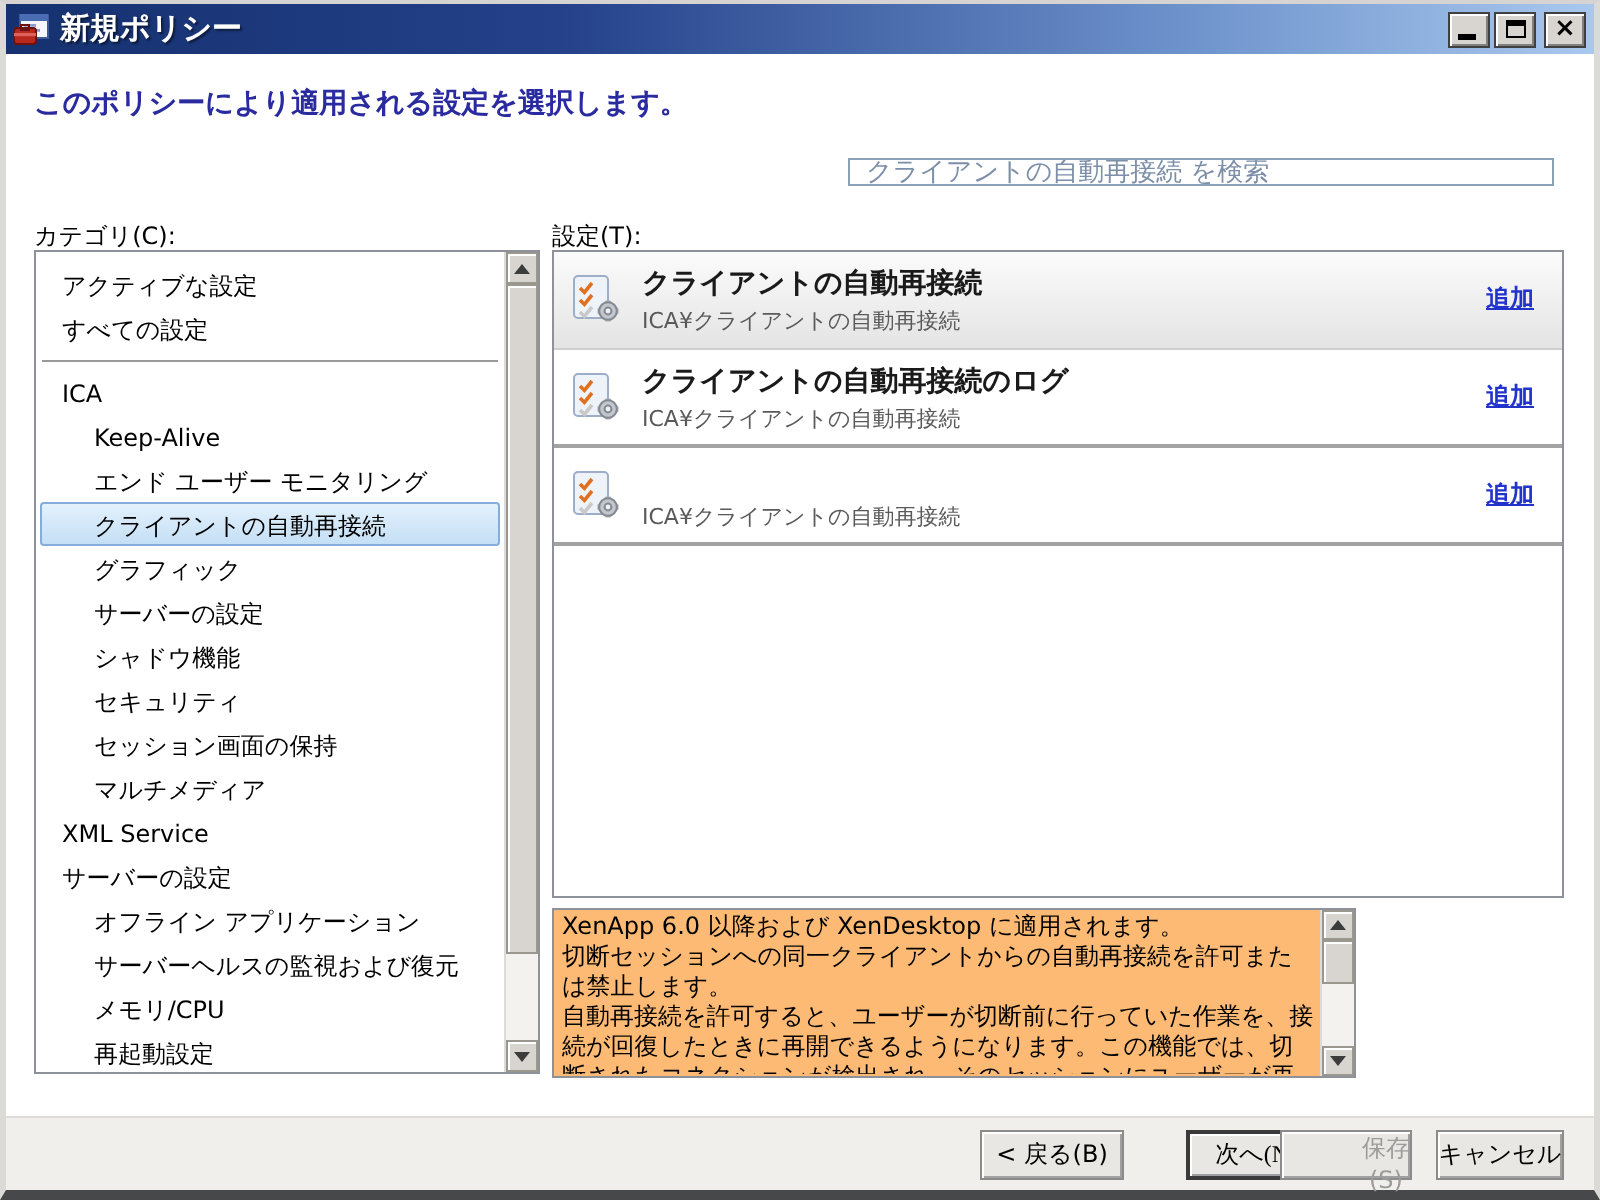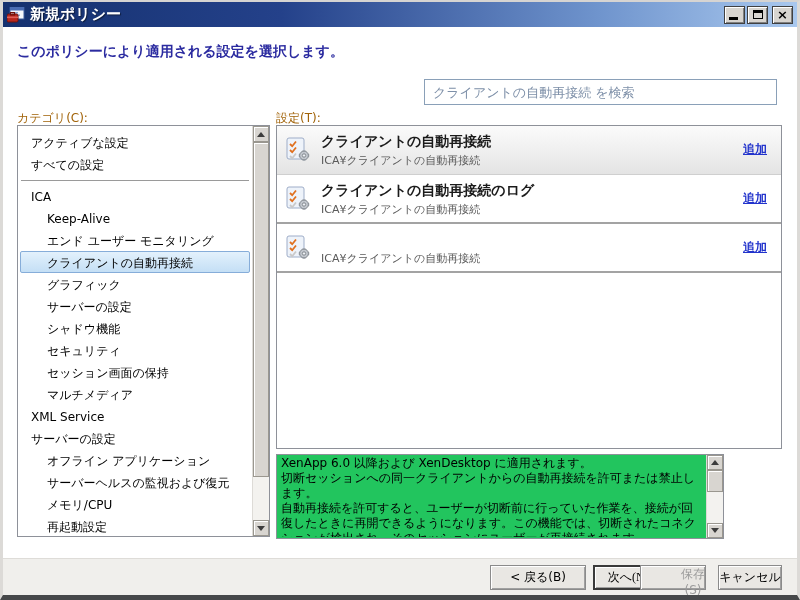--- a/index.html
+++ b/index.html
@@ -21,24 +21,24 @@
     box-shadow:inset 1px 1px 0 #fff,inset -1px -1px 0 #808080;
     display:flex;align-items:center;justify-content:center;cursor:default;position:relative;}
   .win-btn.close{margin-left:2px;}
   .glyph-min{position:absolute;left:4px;bottom:3px;width:9px;height:3px;background:#000;}
   .glyph-max{width:10px;height:9px;border:1px solid #000;border-top:3px solid #000;}
   .glyph-x{font-size:13px;font-weight:bold;color:#000;line-height:1;}
 
   
   .content{position:absolute;top:25px;left:0;right:0;bottom:37px;background:#fff;}
   .instruction{position:absolute;left:14px;top:16px;font-size:14px;font-weight:bold;color:#2b2ba0;}
-  .search{position:absolute;left:421px;top:52px;width:353px;height:26px;border:1px solid #8aa0b8;
+  .search{position:absolute;left:421px;top:52px;width:353px;height:14px;border:1px solid #8aa0b8;
     font-size:13px;padding:0 8px;color:#333;outline:none;font-family:inherit;}
   .search::placeholder{color:#7d8fa8;opacity:1;}
-  .label{position:absolute;top:83px;font-size:12px;color:#a16207;}
+  .label{position:absolute;top:83px;font-size:12px;color:#000000;}
   .cat-label{left:14px;}
   .set-label{left:273px;}
 
   
   .cat-box{position:absolute;left:14px;top:98px;width:253px;height:412px;border:1px solid #8e9199;background:#fff;padding-left:48px;}
   .cat-items{position:absolute;top:0;left:0;right:17px;bottom:0;padding-top:5px;overflow:hidden;}
   .cat-item{height:22px;line-height:22px;font-size:12px;color:#000;padding-left:10px;margin:0 2px;
     border:1px solid transparent;white-space:nowrap;cursor:default;}
   .cat-item.indent1{padding-left:26px;}
   .cat-item.selected{background:linear-gradient(#e3f1fc,#c4dff5);border:1px solid #86add9;border-radius:2px;}
@@ -60,31 +60,31 @@
   
   .set-box{position:absolute;left:273px;top:98px;width:506px;height:324px;border:1px solid #8e9199;background:#fff;overflow:hidden;}
   .set-row{position:relative;height:49px;border-bottom:2px solid #a3a3a3;background:#fff;}
   .set-row.highlighted{background:linear-gradient(#fbfbfb,#e4e4e4);border-bottom:1px solid #cfcfcf;}
   .set-icon{position:absolute;left:8px;top:11px;width:26px;height:26px;}
   .set-title{position:absolute;left:44px;top:7px;font-size:14px;font-weight:bold;color:#1a1a1a;white-space:nowrap;}
   .set-path{position:absolute;left:44px;top:27px;font-size:11px;color:#5a5a5a;white-space:nowrap;}
   .add-link{position:absolute;right:14px;top:15px;font-size:12px;font-weight:bold;color:#2233cc;text-decoration:underline;cursor:pointer;}
 
   
-  .desc-box{position:absolute;left:273px;top:427px;width:448px;height:85px;border:1px solid #8e9199;background:#22c55e;}
+  .desc-box{position:absolute;left:273px;top:427px;width:402px;height:85px;border:1px solid #8e9199;background:#fdba74;}
   .desc-text{position:absolute;top:1px;left:4px;right:20px;bottom:1px;overflow:hidden;font-size:12px;line-height:15px;color:#000;}
 
   
   .footer{position:absolute;left:0;right:0;bottom:0;height:37px;background:#f0efec;border-top:1px solid #dedcd8;}
   .btn{position:absolute;top:6px;height:25px;background:#e9e7e3;border:1px solid #8b8b8b;
     box-shadow:inset 1px 1px 0 #fff,inset -1px -1px 0 #a0a0a0;
     font-size:12px;color:#000;font-family:inherit;padding:0;cursor:default;}
   .btn.default{border:2px solid #3a3a3a;}
   .btn.disabled{color:#9b9b9b;padding-left:40px;}
-  .btn-back{left:487px;width:96px;}
+  .btn-back{left:487px;width:72px;}
   .btn-next{left:590px;width:80px;font-family:Liberation Serif, serif;}
   .btn-save{left:637px;width:66px;}
   .btn-cancel{left:715px;width:64px;}
 </style>
 </head>
 <body>
 
 <div class="window">
 
   <div class="titlebar">

